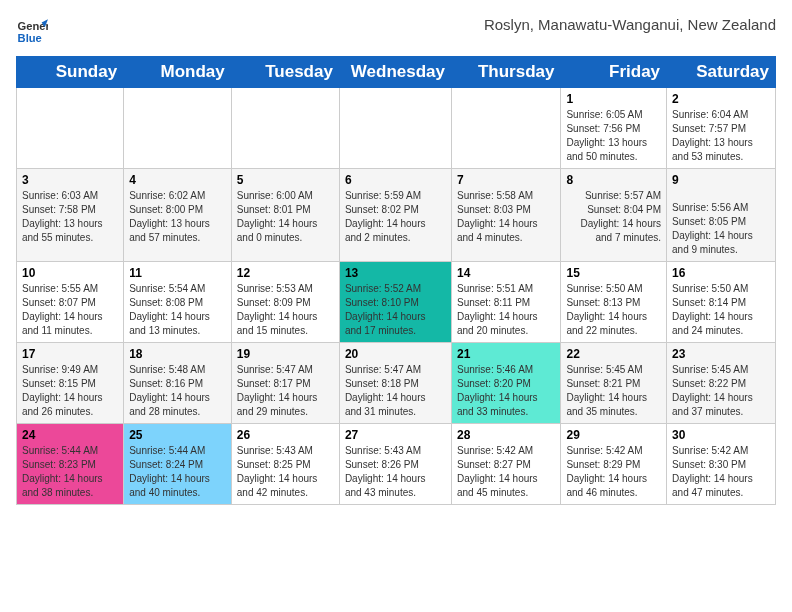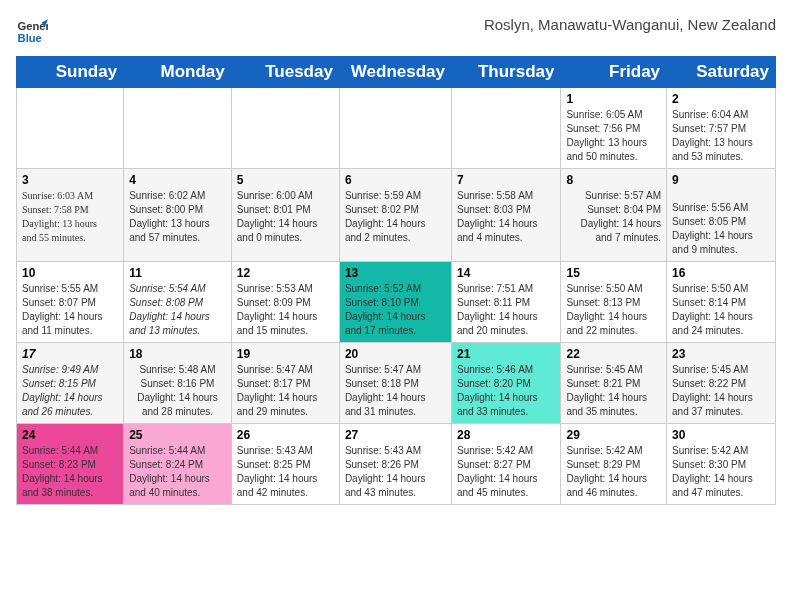--- a/index.html
+++ b/index.html
@@ -124,21 +124,21 @@
           <span class="day-num">2</span>
           <div class="cell-content" style="white-space: pre-line;">Sunrise: 6:04 AM
 Sunset: 7:57 PM
 Daylight: 13 hours
 and 53 minutes.</div>
         </td>
       </tr>
       <tr style="background: rgb(245, 245, 245);">
         <td style="background: rgb(245, 245, 245);">
           <span class="day-num">3</span>
-          <div class="cell-content" style="white-space: pre-line; font-family: Liberation Serif, serif;">Sunrise: 6:03 AM
+          <div class="cell-content" style="white-space: pre-line;">Sunrise: 6:03 AM
 Sunset: 7:58 PM
 Daylight: 13 hours
 and 55 minutes.</div>
         </td>
         <td style="background: rgb(245, 245, 245);">
           <span class="day-num">4</span>
           <div class="cell-content" style="white-space: pre-line;">Sunrise: 6:02 AM
 Sunset: 8:00 PM
 Daylight: 13 hours
 and 57 minutes.</div>
@@ -182,72 +182,72 @@
       <tr style="background: rgb(255, 255, 255);">
         <td style="background: rgb(255, 255, 255);">
           <span class="day-num">10</span>
           <div class="cell-content" style="white-space: pre-line;">Sunrise: 5:55 AM
 Sunset: 8:07 PM
 Daylight: 14 hours
 and 11 minutes.</div>
         </td>
         <td style="background: rgb(255, 255, 255);">
           <span class="day-num">11</span>
-          <div class="cell-content" style="white-space: pre-line; font-style: italic;">Sunrise: 5:54 AM
+          <div class="cell-content" style="white-space: pre-line;">Sunrise: 5:54 AM
 Sunset: 8:08 PM
 Daylight: 14 hours
 and 13 minutes.</div>
         </td>
         <td style="background: rgb(255, 255, 255);">
           <span class="day-num">12</span>
           <div class="cell-content" style="white-space: pre-line;">Sunrise: 5:53 AM
 Sunset: 8:09 PM
 Daylight: 14 hours
 and 15 minutes.</div>
         </td>
         <td style="background: #14b8a6;">
           <span class="day-num">13</span>
           <div class="cell-content" style="white-space: pre-line;">Sunrise: 5:52 AM
 Sunset: 8:10 PM
 Daylight: 14 hours
 and 17 minutes.</div>
         </td>
         <td style="background: rgb(255, 255, 255);">
           <span class="day-num">14</span>
-          <div class="cell-content" style="white-space: pre-line;">Sunrise: 7:51 AM
+          <div class="cell-content" style="white-space: pre-line;">Sunrise: 5:51 AM
 Sunset: 8:11 PM
 Daylight: 14 hours
 and 20 minutes.</div>
         </td>
         <td style="background: rgb(255, 255, 255); margin-top: 32px;">
           <span class="day-num">15</span>
           <div class="cell-content" style="white-space: pre-line;">Sunrise: 5:50 AM
 Sunset: 8:13 PM
 Daylight: 14 hours
 and 22 minutes.</div>
         </td>
         <td style="background: rgb(255, 255, 255);">
           <span class="day-num">16</span>
           <div class="cell-content" style="white-space: pre-line;">Sunrise: 5:50 AM
 Sunset: 8:14 PM
 Daylight: 14 hours
 and 24 minutes.</div>
         </td>
       </tr>
       <tr style="background: rgb(245, 245, 245);">
-        <td style="background: rgb(245, 245, 245); font-style: italic;">
+        <td style="background: rgb(245, 245, 245);">
           <span class="day-num">17</span>
           <div class="cell-content" style="white-space: pre-line;">Sunrise: 9:49 AM
 Sunset: 8:15 PM
 Daylight: 14 hours
 and 26 minutes.</div>
         </td>
         <td style="background: rgb(245, 245, 245);">
           <span class="day-num">18</span>
-          <div class="cell-content" style="white-space: pre-line; text-align: center;">Sunrise: 5:48 AM
+          <div class="cell-content" style="white-space: pre-line;">Sunrise: 5:48 AM
 Sunset: 8:16 PM
 Daylight: 14 hours
 and 28 minutes.</div>
         </td>
         <td style="background: rgb(245, 245, 245);">
           <span class="day-num">19</span>
           <div class="cell-content" style="white-space: pre-line;">Sunrise: 5:47 AM
 Sunset: 8:17 PM
 Daylight: 14 hours
 and 29 minutes.</div>
@@ -282,21 +282,21 @@
         </td>
       </tr>
       <tr style="background: rgb(255, 255, 255);">
         <td style="background: #ec4899;">
           <span class="day-num">24</span>
           <div class="cell-content" style="white-space: pre-line;">Sunrise: 5:44 AM
 Sunset: 8:23 PM
 Daylight: 14 hours
 and 38 minutes.</div>
         </td>
-        <td style="background: #f9a8d4;">
+        <td style="background: #7dd3fc;">
           <span class="day-num">25</span>
           <div class="cell-content" style="white-space: pre-line;">Sunrise: 5:44 AM
 Sunset: 8:24 PM
 Daylight: 14 hours
 and 40 minutes.</div>
         </td>
         <td style="background: rgb(255, 255, 255);">
           <span class="day-num">26</span>
           <div class="cell-content" style="white-space: pre-line;">Sunrise: 5:43 AM
 Sunset: 8:25 PM

